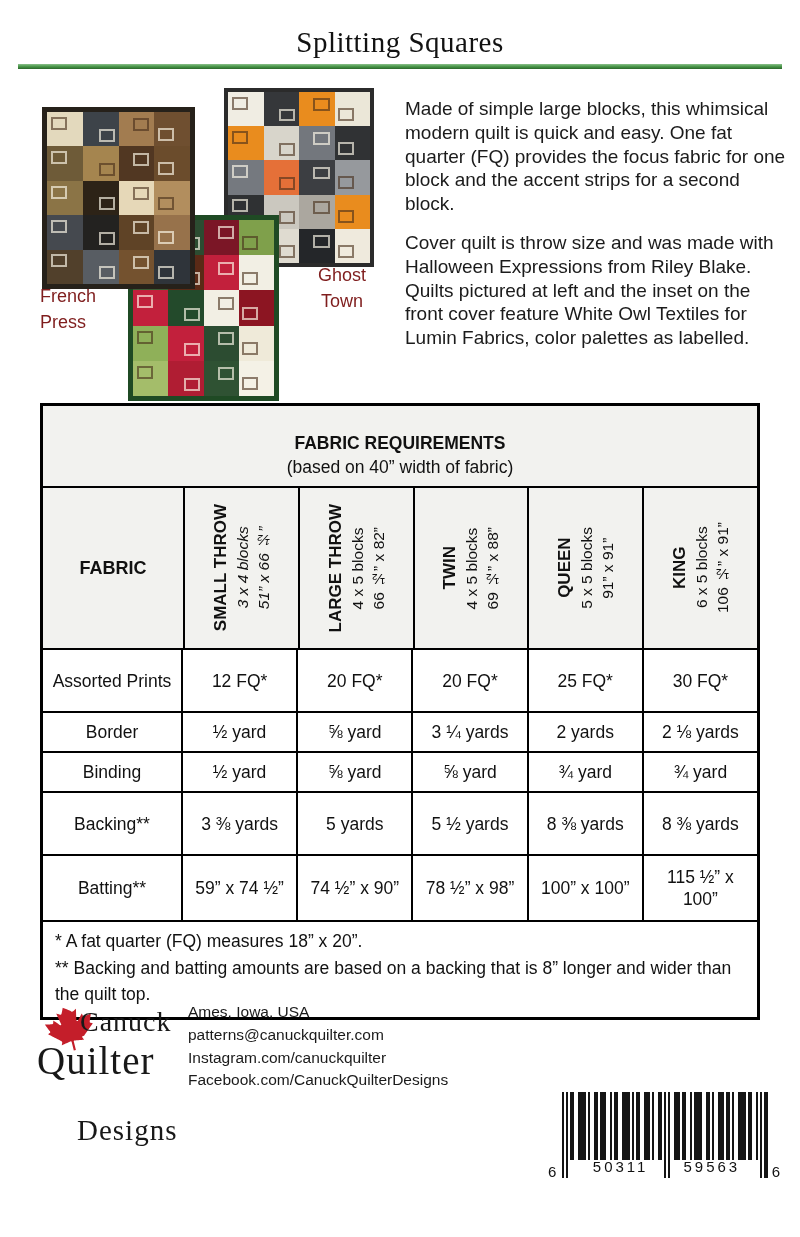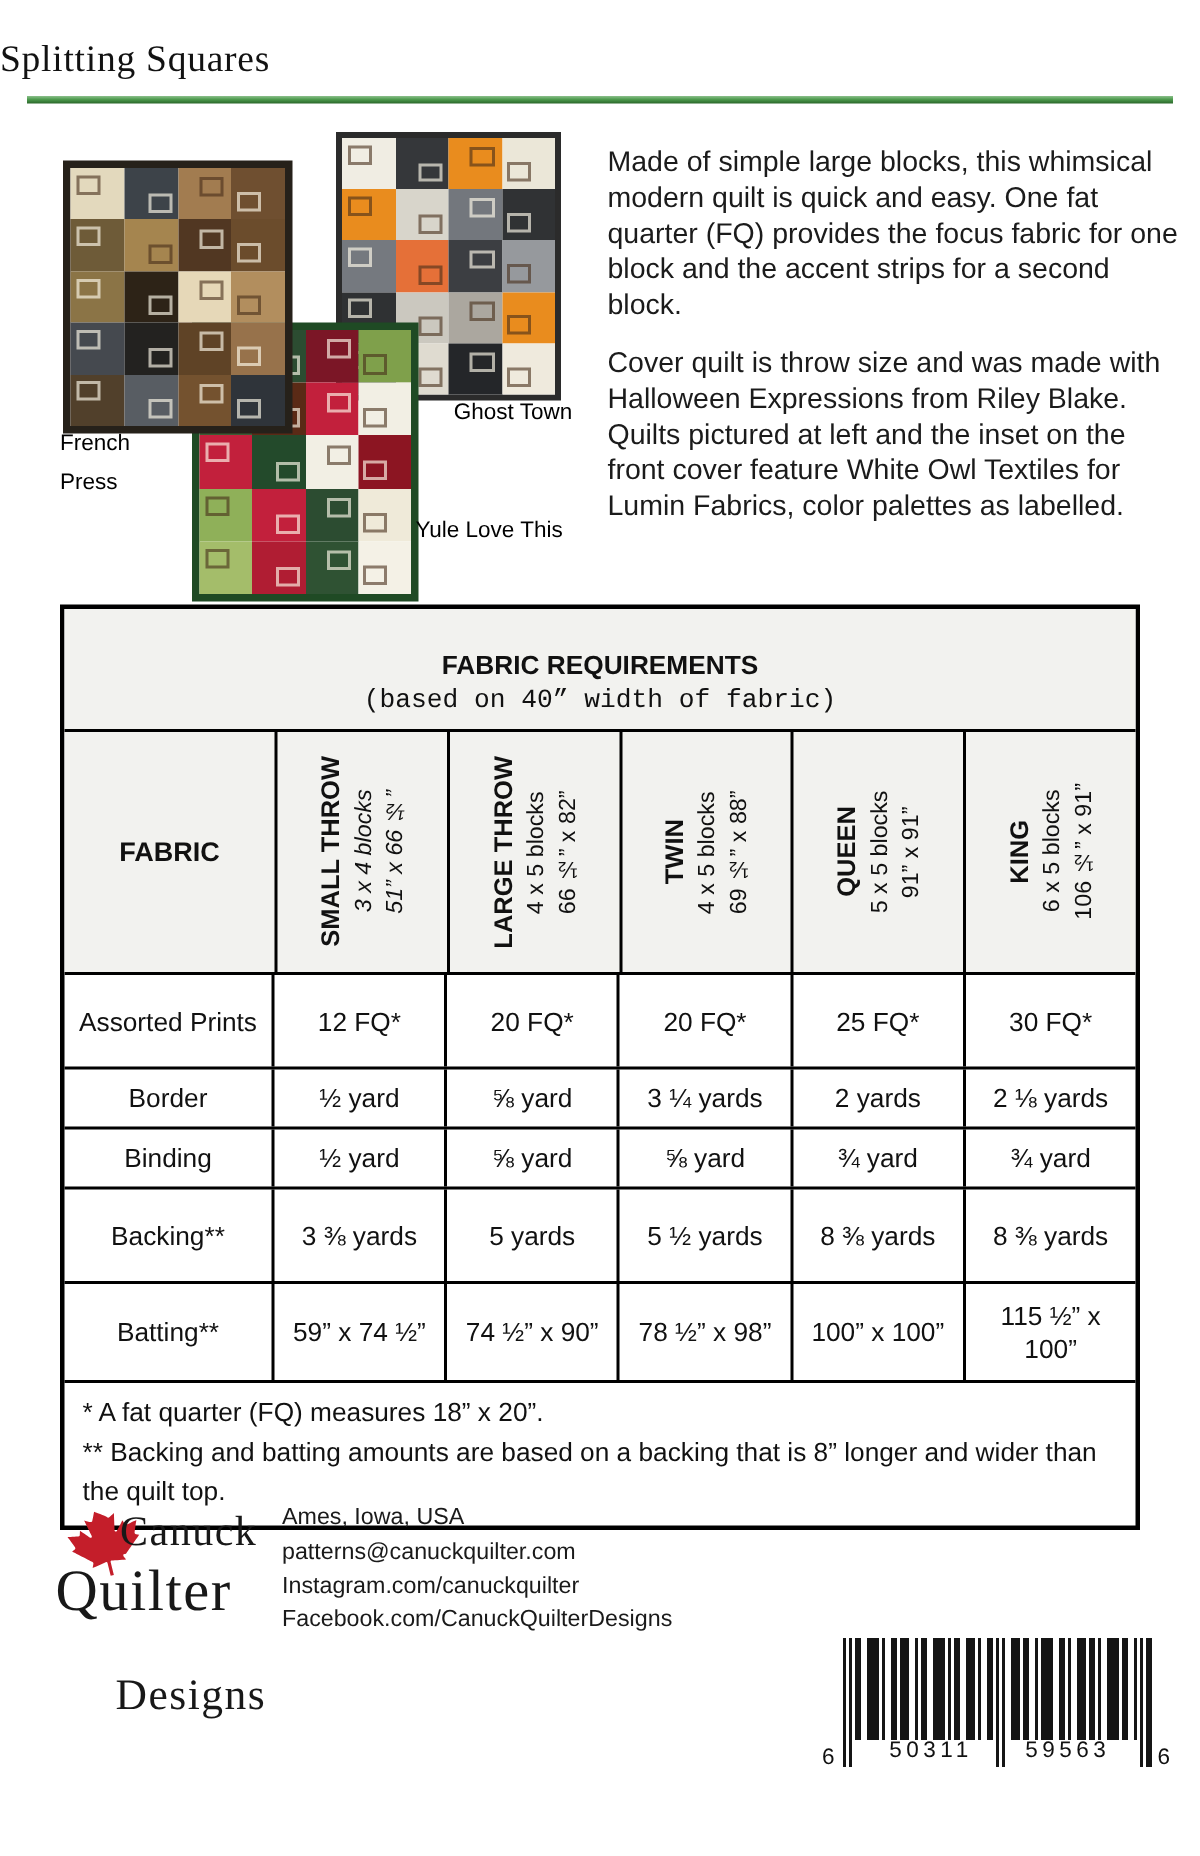--- a/index.html
+++ b/index.html
@@ -1,53 +1,53 @@
 <!DOCTYPE html>
 <html><head>
 <meta charset="utf-8">
 <title>Splitting Squares</title>
 <style>
   html,body{margin:0;padding:0;background:#fff;}
   .page{position:relative;width:800px;height:1237px;background:#fff;overflow:hidden;
         font-family:"Liberation Sans",sans-serif;color:#1c1c1c;}
 
   
-  .doc-title{position:absolute;top:26px;left:0;width:100%;text-align:left;
-             font-family:"Liberation Serif",serif;font-size:25px;color:#121212;letter-spacing:.5px;}
+  .doc-title{position:absolute;top:26px;left:0;width:100%;text-align:center;
+             font-family:"Liberation Serif",serif;font-size:29px;color:#121212;letter-spacing:.5px;}
   .green-rule{position:absolute;top:64px;left:18px;width:764px;height:5px;
               background:linear-gradient(to bottom,#8cc08c 0%,#4e9b4e 45%,#2a672a 100%);}
 
   
   .quilt{position:absolute;border-style:solid;}
   .quilt.ghost{left:224px;top:88px;width:142px;height:171px;border-width:4px;z-index:1;}
   .quilt.yule{left:128px;top:215px;width:141px;height:176px;border-width:5px;z-index:2;}
   .quilt.french{left:42px;top:107px;width:143px;height:172px;border-width:5px;z-index:3;}
   .q-grid{width:100%;height:100%;display:grid;grid-template-columns:repeat(4,1fr);grid-template-rows:repeat(5,1fr);}
   .q-cell{position:relative;}
   .q-motif{position:absolute;width:34%;height:26%;border:2px solid transparent;}
   .q-motif.m0{left:12%;top:14%;}
   .q-motif.m1{right:10%;bottom:14%;}
   .q-motif.m2{right:14%;top:18%;}
   .q-motif.m3{left:10%;bottom:16%;}
 
-  .quilt-label{position:absolute;font-size:15px;line-height:26px;color:#000000;z-index:4;}
+  .quilt-label{position:absolute;font-size:18px;line-height:26px;color:#7f1d1d;z-index:4;}
   .quilt-label.french{left:40px;top:283px;width:80px;}
   .quilt-label.ghost{left:301px;top:262px;width:82px;text-align:center;}
   .quilt-label.yule{left:277px;top:341px;width:100px;}
 
   
   .intro{position:absolute;left:405px;top:97px;width:382px;font-size:19px;line-height:23.8px;color:#1b1b1b;}
   .intro p{margin:0 0 15px 0;}
 
   
   .ftable{position:absolute;left:40px;top:403px;width:720px;border:3px solid #000;
           box-sizing:border-box;background:#fff;color:#111;}
   .t-title{background:#f2f2ef;border-bottom:2px solid #000;text-align:center;padding:5px 0 7px 0;}
   .t-title-main{font-weight:bold;font-size:17.5px;line-height:25px;margin-top:20px;}
-  .t-title-sub{font-size:17.5px;line-height:23px;font-family:Liberation Mono, monospace;}
+  .t-title-sub{font-size:17.5px;line-height:23px;}
   .t-header{display:flex;background:#f2f2ef;border-bottom:2px solid #000;height:160px;}
   .t-corner{width:140px;border-right:2px solid #000;display:flex;align-items:center;justify-content:center;
             font-weight:bold;font-size:18px;}
   .t-col{flex:1;border-right:2px solid #000;display:flex;align-items:center;justify-content:center;}
   .t-col:last-child{border-right:none;}
   .rot{writing-mode:vertical-rl;transform:rotate(180deg);text-align:center;}
   .rot-name{font-weight:bold;font-size:17px;line-height:23px;}
   .rot-blocks,.rot-size{font-size:15.5px;line-height:21px;}
   .italic-sub .rot-blocks,.italic-sub .rot-size{font-style:italic;}
   .t-row{display:flex;border-bottom:2px solid #000;box-sizing:border-box;}
@@ -275,21 +275,20 @@
           <span class="q-motif m2" style="border-color: rgba(255, 250, 235, 0.65);"></span>
         </div>
         <div class="q-cell" style="background: rgb(47, 52, 58);">
           <span class="q-motif m3" style="border-color: rgba(255, 250, 235, 0.65);"></span>
         </div>
       </div>
   </div>
 
   <div class="quilt-label french">French Press</div>
   <div class="quilt-label ghost">Ghost Town</div>
-  <div class="quilt-label yule">Yule Love This</div>
 
   <div class="intro">
     <p>Made of simple large blocks, this whimsical modern quilt is quick and easy. One fat quarter (FQ) provides the focus fabric for one block and the accent strips for a second block.</p>
     <p>Cover quilt is throw size and was made with Halloween Expressions from Riley Blake. Quilts pictured at left and the inset on the front cover feature White Owl Textiles for Lumin Fabrics, color palettes as labelled.</p>
   </div>
 
   <div class="ftable">
     <div class="t-title" style="background: rgb(242, 242, 239);">
       <div class="t-title-main">FABRIC REQUIREMENTS</div>
       <div class="t-title-sub">(based on 40” width of fabric)</div>

